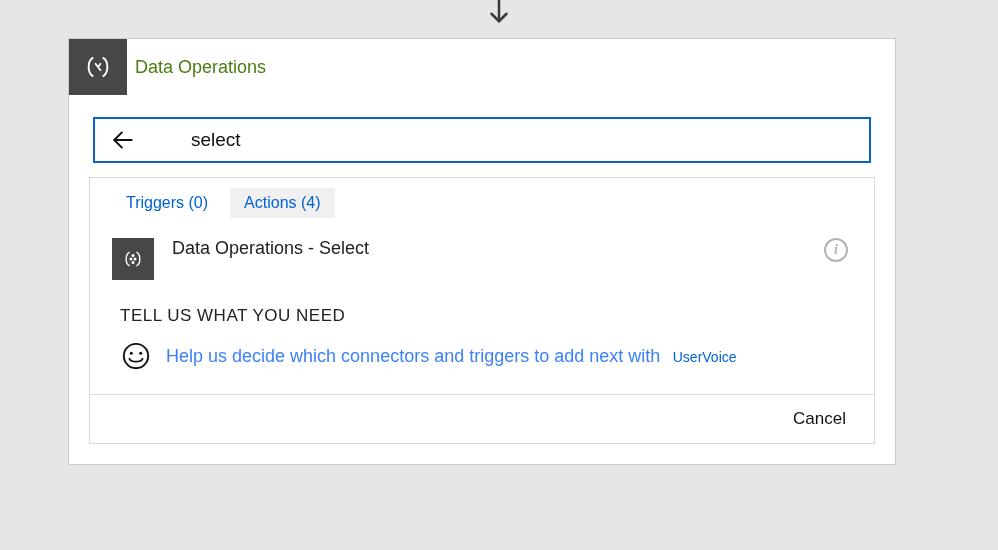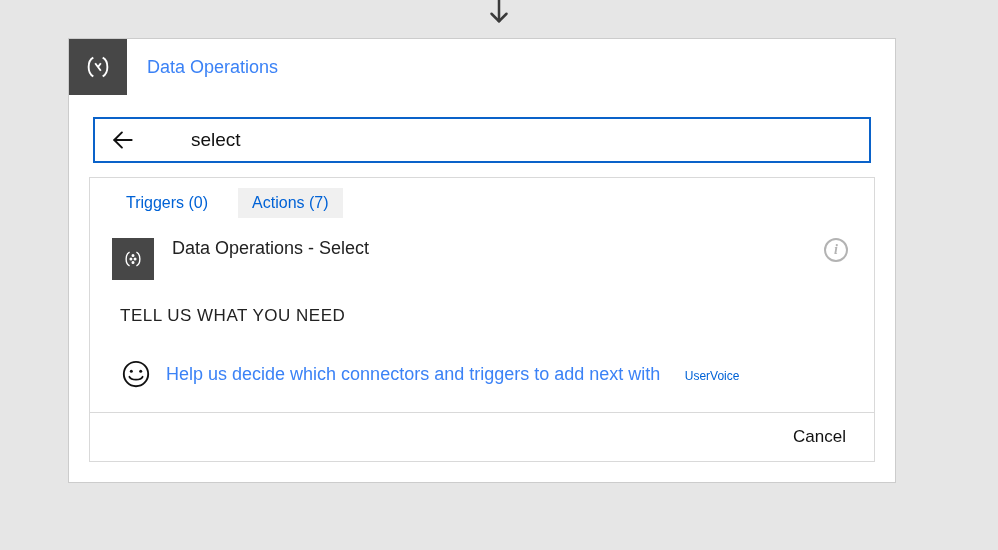--- a/index.html
+++ b/index.html
@@ -43,23 +43,23 @@
       display: flex;
       align-items: center;
       justify-content: center;
       color: #fff;
     }
     .header-icon svg {
       width: 30px;
       height: 30px;
     }
     .header-title {
-      padding-left: 20px;
+      padding-left: 8px;
       font-size: 18px;
-      color: #3b82f6;
+      color: #4d7c0f;
     }
     .card-body {
       position: relative;
     }
     .search-container {
       padding: 22px 24px 14px 24px;
     }
     .search-wrapper {
       border: 2px solid #0a62c9;
       display: flex;
@@ -89,21 +89,21 @@
       height: 100%;
     }
     .inner-panel {
       margin: 0 20px 20px 20px;
       border: 1px solid #d9d9d9;
       background: #fff;
     }
     .tabs {
       display: flex;
       align-items: center;
-      gap: 16px;
+      gap: 8px;
       padding: 10px 22px 6px 22px;
     }
     .tab {
       font-size: 16px;
       color: #0062d6;
       padding: 6px 14px;
       cursor: pointer;
     }
     .tab.active {
       background: #f0f0f0;
@@ -147,43 +147,43 @@
       font-weight: 600;
       cursor: pointer;
     }
     .feedback-section {
       padding: 12px 22px 22px 30px;
     }
     .feedback-heading {
       font-size: 17px;
       letter-spacing: 0.5px;
       color: #222;
-      margin-bottom: 32px;
+      margin-bottom: 14px;
     }
     .feedback-line {
       display: flex;
       align-items: center;
       gap: 14px;
     }
     .smiley-icon {
       width: 32px;
       height: 32px;
       display: flex;
       align-items: center;
       justify-content: center;
     }
     .feedback-text {
       font-size: 18px;
       color: #3b82f6;
     }
     .feedback-link {
-      font-size: 12px;
+      font-size: 14px;
       color: #0062d6;
       text-decoration: none;
-      margin-left: 20px;
+      margin-left: 8px;
     }
     .footer {
       border-top: 1px solid #d9d9d9;
       display: flex;
       justify-content: flex-end;
       padding: 14px 28px;
     }
     .cancel-btn {
       font-size: 17px;
       color: #111;
@@ -224,21 +224,21 @@
             <polyline points="11 5 4 12 11 19"></polyline>
           </svg>
         </div>
         <input type="text" class="search-input" autofocus="" value="select" style="">
       </div>
     </div>
 
     <div class="inner-panel">
       <div class="tabs">
         <div class="tab">Triggers (0)</div>
-        <div class="tab active">Actions (7)</div>
+        <div class="tab active">Actions (4)</div>
       </div>
 
       <div class="result-row">
         <div class="result-icon">
           <svg viewBox="0 0 32 32" fill="none" stroke="currentColor" stroke-width="2">
             <path d="M11 6 C7 8 6 12 6 16 C6 20 7 24 11 26"></path>
             <path d="M21 6 C25 8 26 12 26 16 C26 20 25 24 21 26"></path>
             <circle cx="16" cy="11" r="1.2" fill="currentColor"></circle>
             <circle cx="13" cy="16" r="1.2" fill="currentColor"></circle>
             <circle cx="19" cy="16" r="1.2" fill="currentColor"></circle>

